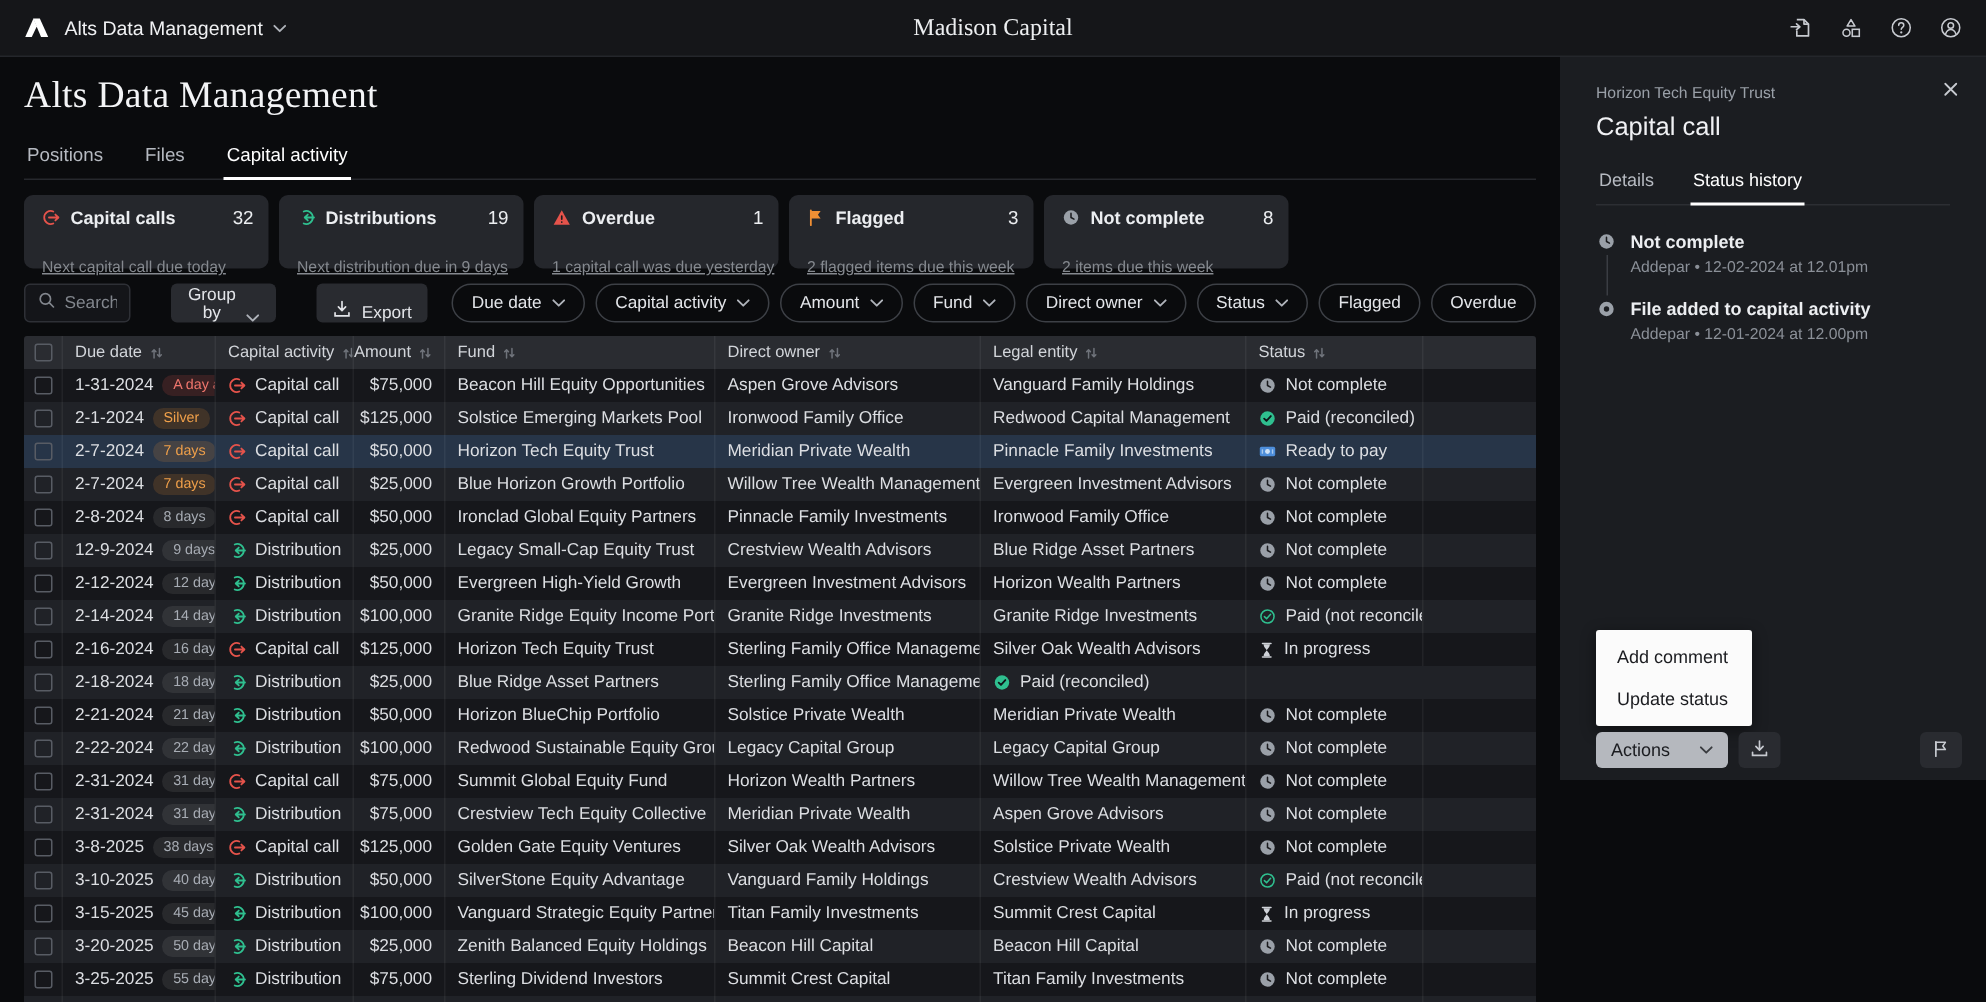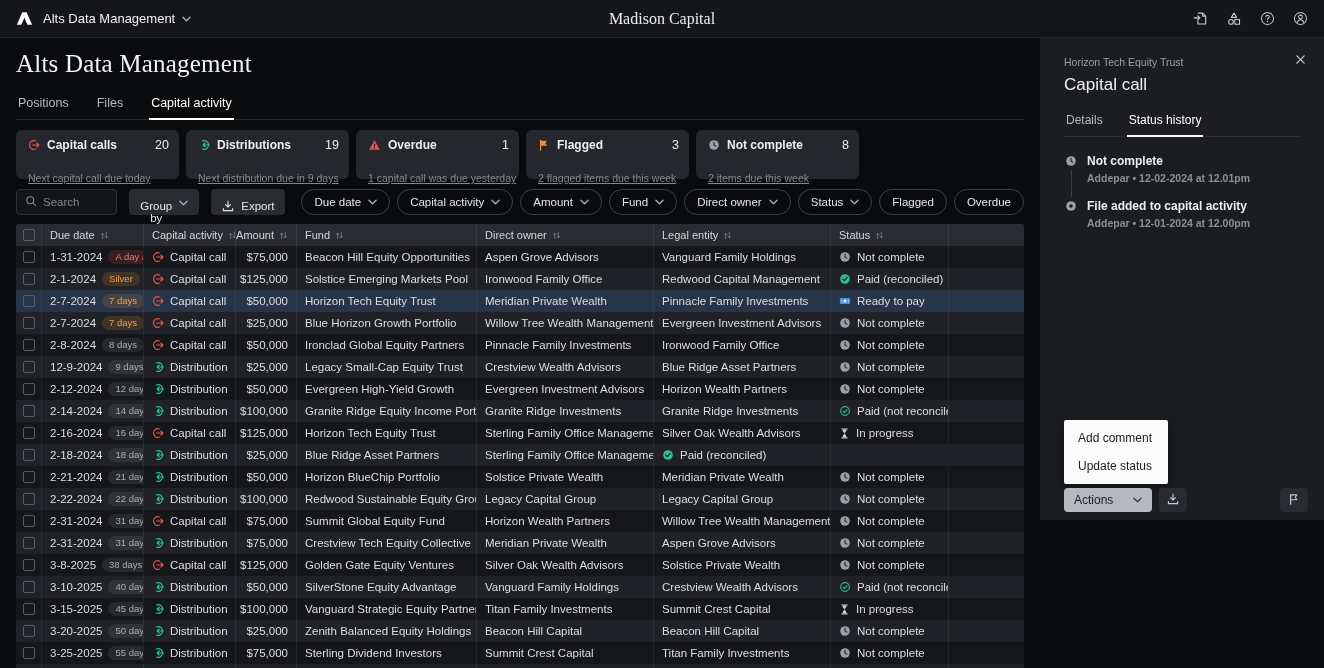--- a/index.html
+++ b/index.html
@@ -43,21 +43,21 @@
   .card-sub { margin-top:20px; font-size:10.5px; color:#85898f; white-space:nowrap;text-decoration:underline; }
 
   
   .toolbar { display:flex; align-items:center; gap:8px; margin-top:10px; }
   .search { width:212px; height:26px; background:#141519; border:1px solid #2e3036; border-radius:4px;
     display:flex; align-items:center; gap:6px; padding:0 8px; color:#82868d; }
   .search input { background:none; border:none; outline:none; color:#d6d9dd; font-size:11.5px; width:100%;
     font-family:inherit; }
   .search input::placeholder { color:#82868d; }
   .btn { height:26px; background:#292b30; border:none; border-radius:4px; color:#e3e5e9; font-size:11.5px;
-    display:inline-flex; align-items:flex-start; gap:7px; padding:11px 11px; cursor:pointer; font-family:inherit; margin-left:4px; }
+    display:inline-flex; align-items:flex-end; gap:7px; padding:0 11px; cursor:pointer; font-family:inherit; margin-left:19px; }
   .btn .chev { color:#aeb2b9; display:inline-flex; }
   .pills { display:flex; gap:7px; margin-left:8px; }
   .pill { height:26px; background:none; border:1px solid #3d4046; border-radius:999px; color:#e3e5e9;
     font-size:11.5px; display:inline-flex; align-items:center; gap:7px; padding:0 12px; cursor:pointer; font-family:inherit; white-space:nowrap; }
   .pill .chev { color:#aeb2b9; display:inline-flex; }
 
   
   .table { margin-top:9px; }
   .tr, .thead { display:grid; grid-template-columns:26px 102px 92px 61px 180px 177px 177px 118px 1fr; }
   .thead { background:#2a2c31; height:22px; border-radius:2px 2px 0 0; }
@@ -92,21 +92,21 @@
     font-size:13px; cursor:pointer; line-height:1; font-family:inherit; }
   .panel-title { font-size:17px; font-weight:400; color:#f0f1f4; margin-top:7px; }
   .panel-tabs { display:flex; gap:22px; margin-top:14px; border-bottom:1px solid #2c2e33; }
   .panel-tabs .tab { font-size:12px; padding:4px 2px 9px 2px; }
   .history { margin-top:18px; }
   .hist-item { display:flex; gap:9px; }
   .hist-rail { display:flex; flex-direction:column; align-items:center; width:14px; flex:0 0 14px; }
   .hist-line { width:1px; flex:1; background:#3a3d43; margin:3px 0; min-height:18px; }
   .hist-item:last-child .hist-line { visibility:hidden; min-height:0; }
   .hist-label { font-size:12px; font-weight:600; color:#eceef1; line-height:13px; }
-  .hist-meta { font-size:10.5px; color:#8b9098; margin-top:4px; padding-bottom:16px;font-weight:bold; }
+  .hist-meta { font-size:10.5px; color:#8b9098; margin-top:4px; padding-bottom:16px; }
 
   .popup { position:absolute; left:24px; bottom:36px; width:104px; background:#fbfbfb; border-radius:2px;
     box-shadow:0 3px 10px rgba(0,0,0,.45); padding:4px 0; }
   .popup-item { display:block; width:100%; text-align:left; background:none; border:none; font-family:inherit;
     font-size:12px; color:#1b1c20; padding:7px 14px; cursor:pointer; }
 
   .panel-actionbar { position:absolute; left:24px; right:16px; bottom:8px; display:flex; align-items:center; gap:7px; }
   .actions-btn { height:24px; background:#b5b8be; border:none; border-radius:4px; color:#1b1c20; font-size:12px;
     display:inline-flex; align-items:center; gap:20px; padding:0 10px; cursor:pointer; font-family:inherit; }
   .actions-btn .chev { color:#3a3c40; display:inline-flex; }
@@ -180,21 +180,21 @@
       <div class="cards" id="cards">
           <div class="card">
     <div class="card-top">
       <span class="card-icon">
                 <svg width="12" height="12" viewBox="0 0 14 14">
                   <path d="M8.8 2.3A5.1 5.1 0 1 0 8.8 11.7" fill="none" stroke="#e5534b" stroke-width="1.4" stroke-linecap="round"></path>
                   <path d="M5.4 7h7.2M10.4 4.7L12.8 7l-2.4 2.3" fill="none" stroke="#e5534b" stroke-width="1.4" stroke-linecap="round" stroke-linejoin="round"></path>
                 </svg>
               </span>
       <span class="card-label">Capital calls</span>
-      <span class="card-count">20</span>
+      <span class="card-count">32</span>
     </div>
     <div class="card-sub">Next capital call due today</div>
   </div>
           <div class="card">
     <div class="card-top">
       <span class="card-icon">
                 <svg width="12" height="12" viewBox="0 0 14 14">
                   <path d="M5.2 2.3A5.1 5.1 0 1 1 5.2 11.7" fill="none" stroke="#2fbf8f" stroke-width="1.4" stroke-linecap="round"></path>
                   <path d="M13.2 7H6M8.4 4.7L6 7l2.4 2.3" fill="none" stroke="#2fbf8f" stroke-width="1.4" stroke-linecap="round" stroke-linejoin="round"></path>
                 </svg>

